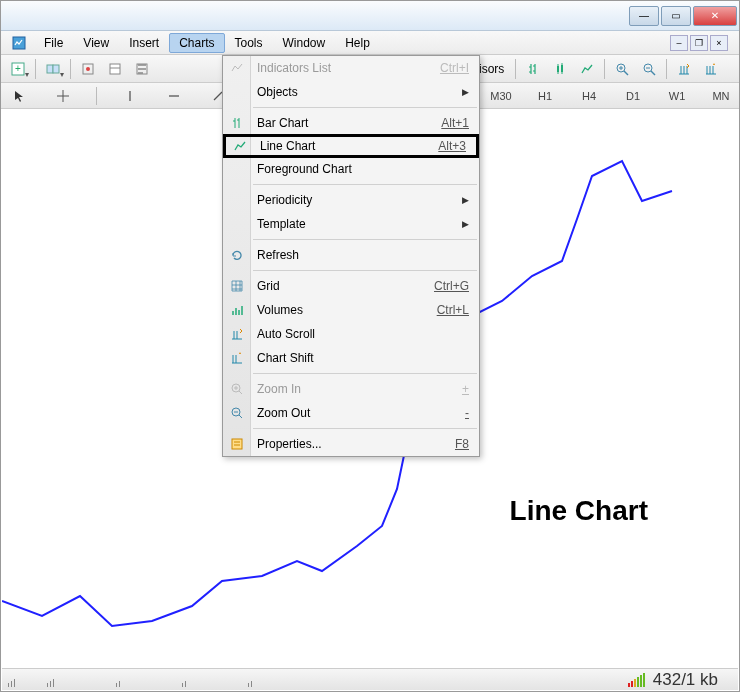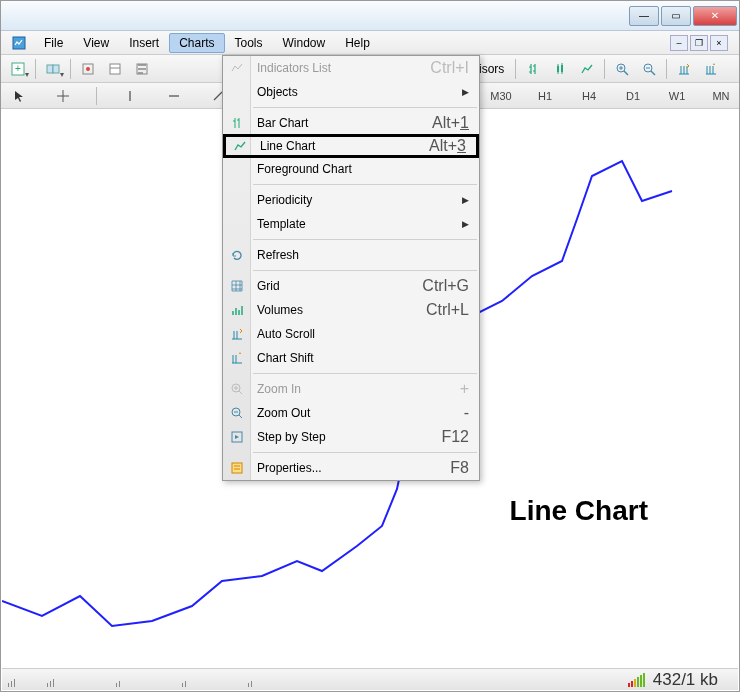--- a/index.html
+++ b/index.html
@@ -28,21 +28,21 @@
     .toolbar2 { height: 26px; background: linear-gradient(#f6f6f6,#e6e6e6); display: flex; align-items: center; padding: 0 4px; border-bottom: 1px solid #ccc; gap: 16px; }
     .tf-btn { min-width: 28px; height: 20px; border: 1px solid transparent; display:flex; align-items:center; justify-content:center; font-size: 11px; cursor:pointer; color: #444; }
     
     .chart-area { position: absolute; left: 1px; right: 1px; top: 108px; bottom: 24px; background: #fff; overflow: hidden; }
     .chart-label { position: absolute; right: 90px; bottom: 140px; font-size: 28px; font-weight: bold; font-family: "Segoe UI", Arial; color: #000; }
     
     .dropdown { position: absolute; left: 180px; top: 54px; width: 258px; background: #f4f4f4; border: 1px solid #9a9a9a; box-shadow: 2px 2px 6px rgba(0,0,0,0.25); margin-left: 41px; }
     .dd-icon-col { position:absolute; left:0; top:0; bottom:0; width:28px; background: linear-gradient(#f0f0f0,#e4e4e4); border-right:1px solid #d4d4d4; }
     .dd-item { height: 24px; display:flex; align-items:center; padding-left: 34px; padding-right: 10px; cursor: pointer; position:relative; }
     .dd-item.disabled { color: #9a9a9a; cursor: default; }
-    .dd-item .sc { margin-left:auto; color:#555; font-size: 16px; }
+    .dd-item .sc { margin-left:auto; color:#555; font-size: 12px; text-decoration: underline; }
     .dd-item.disabled .sc { color:#bbb; }
     .dd-item .arrow { margin-left:auto; font-size: 9px; color:#333; }
     .dd-sep { height: 1px; background: #d0d0d0; margin: 3px 2px 3px 30px; }
     .dd-item .icn { position:absolute; left:5px; width:18px; height:18px; display:flex; align-items:center; justify-content:center; }
     .dd-item.highlight-box { border: 3px solid #000; margin: -1px 0 -1px 0; }
     
     .statusbar { position:absolute; left:1px; right:1px; bottom:1px; height:22px; background: linear-gradient(#f6f6f6,#e4e4e4); border-top:1px solid #ccc; display:flex; align-items:center; }
     .statusbar .grip { margin-left: 6px; height: 14px; display:flex; gap:2px; align-items:flex-end; }
     .statusbar .grip span { width:1px; background:#888; display:block; }
     .statusbar .sig { margin-left:auto; margin-right: 8px; display:flex; gap:1px; align-items:flex-end; height:14px; }
@@ -337,30 +337,20 @@
     <span class="icn">
         <svg width="14" height="14">
           <circle cx="6" cy="6" r="4" fill="none" stroke="#48a"></circle>
           <line x1="9" y1="9" x2="12" y2="12" stroke="#48a"></line>
           <line x1="4" y1="6" x2="8" y2="6" stroke="#48a"></line>
         </svg>
       </span>
     <span>Zoom Out</span>
       <span class="sc">-</span>
   </div>
-  <div class="dd-item">
-    <span class="icn">
-        <svg width="14" height="14">
-          <rect x="2" y="2" width="10" height="10" fill="none" stroke="#48a"></rect>
-          <path d="M5 5 l4 2 l-4 2 z" fill="#48a"></path>
-        </svg>
-      </span>
-    <span>Step by Step</span>
-      <span class="sc">F12</span>
-  </div>
   <div class="dd-sep"></div>
   <div class="dd-item">
     <span class="icn">
         <svg width="14" height="14">
           <rect x="2" y="2" width="10" height="10" fill="#fd8" stroke="#c80"></rect>
           <path d="M4 5 h6 M4 8 h6" stroke="#c80"></path>
         </svg>
       </span>
     <span>Properties...</span>
       <span class="sc">F8</span>

